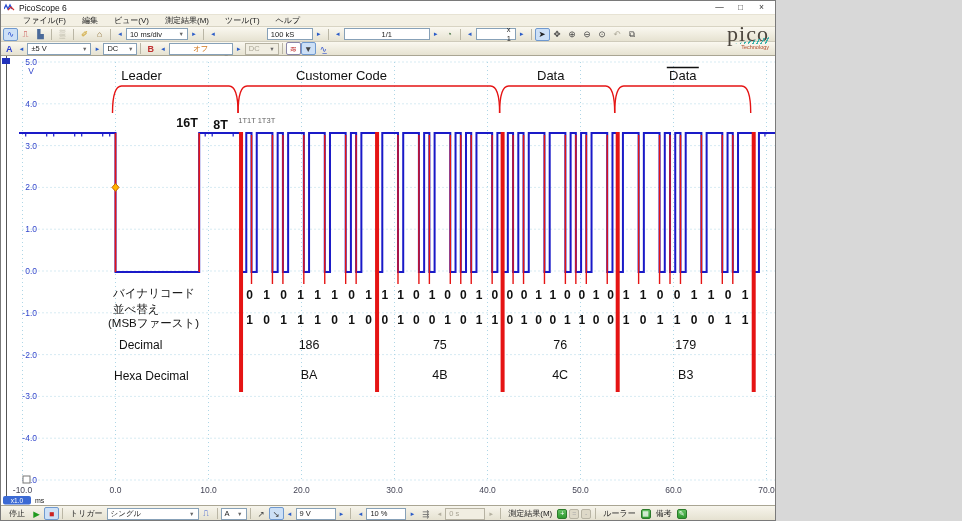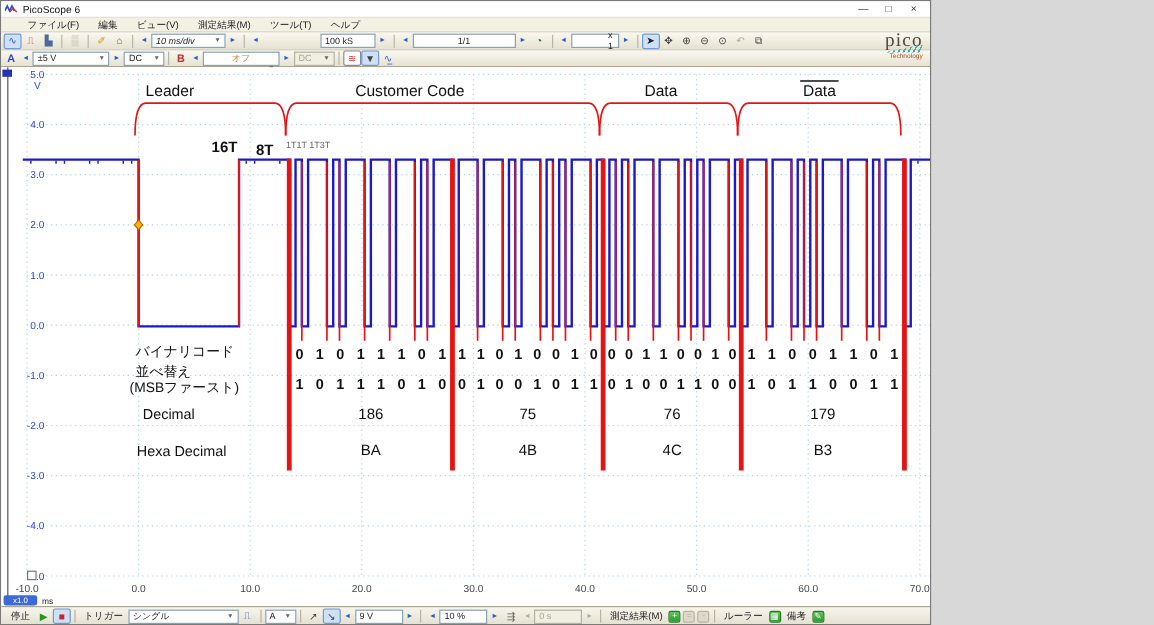--- a/index.html
+++ b/index.html
@@ -31,21 +31,21 @@
   .field{background:#fff;border:1px solid #87a1b8;height:12px;display:inline-flex;align-items:center;
          font-size:7.5px;color:#222;padding:0 3px;}
   .field .dd{margin-left:4px;font-size:5.5px;color:#666;}
   .field.dis{background:#f1eee2;color:#a8a494;border-color:#b6b2a2;}
   .chlabel{font-size:9px;font-weight:bold;padding:0 3px;}
   .ch-a{color:#2b3fd0;}
   .ch-b{color:#c03030;}
   .orange{color:#d07820;}
   
   .logo{position:absolute;top:25px;right:6px;width:64px;text-align:right;z-index:5;}
-  .logo .brand{font-family:"Liberation Serif",serif;font-size:16px;color:#4c463e;letter-spacing:1px;line-height:15px;}
+  .logo .brand{font-family:"Liberation Serif",serif;font-size:22px;color:#4c463e;letter-spacing:1px;line-height:15px;}
   .logo .hatch{height:7px;width:34px;margin-left:auto;margin-top:-4px;
      background:repeating-linear-gradient(120deg,#3ab0aa 0 1.3px,transparent 1.3px 3.6px);
      clip-path:polygon(100% 0,100% 100%,0 100%);}
   .logo .sub{font-size:5.5px;color:#b04a28;margin-top:0px;}
   
   .scope{position:absolute;top:55px;left:0;width:962px;height:449px;background:#fff;}
   .scope svg{position:absolute;top:0;left:0;}
   
   .bottombar{position:absolute;top:504px;left:0;width:962px;height:16px;
       background:linear-gradient(#f7f5ec,#e4e0cf);border-top:1px solid #a9a593;
@@ -89,21 +89,21 @@
     <span class="btn sel" style="color:#2b4fd0;">∿</span>
     <span class="btn" style="color:#c03030;">⎍</span>
     <span class="btn" style="color:#4a6a9a;">▙</span>
     <span class="sep"></span>
     <span class="btn dis">▒</span>
     <span class="sep"></span>
     <span class="btn" style="color:#c8960f;">✐</span>
     <span class="btn" style="color:#8a6a30;">⌂</span>
     <span class="sep"></span>
     <span class="arr">◄</span>
-    <span class="field" style="width:62px;font-style:italic;">
+    <span class="field" style="width:62px;">
       <span>10 ms/div</span>
       <span class="dd" style="margin-left:auto;">▼</span>
     </span>
     <span class="arr">►</span>
     <span class="sep"></span>
     <span class="arr">◄</span>
     <span class="field" style="width:46px;margin-left:48px;">
       <span>100 kS</span>
     </span>
     <span class="arr">►</span>

